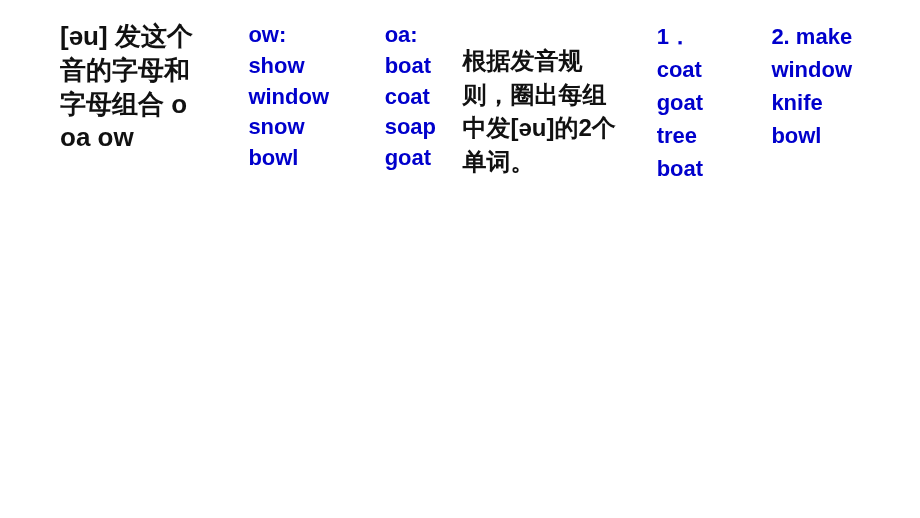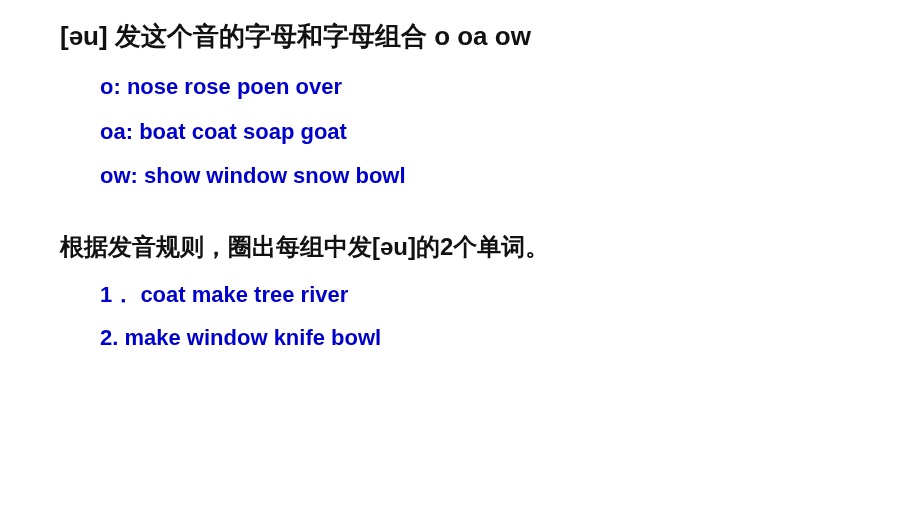--- a/index.html
+++ b/index.html
@@ -17,21 +17,21 @@
       display: flex;
       align-items: center;
       justify-content: center;
     }
 
     .container {
       width: 100%;
       height: 100%;
       padding: 20px 60px;
       display: flex;
-      flex-direction: column;
+      flex-direction: row;
       justify-content: flex-start;
       gap: 0;
     }
 
     .title-row {
       font-size: 26px;
       font-weight: bold;
       color: #111;
       margin-bottom: 18px;
       line-height: 1.3;
@@ -71,42 +71,38 @@
 </head>
 <body>
 
 <div class="container">
 
   <div class="title-row">
     <span class="phonetic">[əu] 发这个音的字母和字母组合</span>
     <span>o oa ow</span>
   </div>
 
+
   <div class="sound-group">
-    <span>o:</span>
-    <span>nose  rose  poen  over</span>
+    <span>ow:</span>
+    <span>show  window  snow  bowl</span>
   </div>
 
   <div class="sound-group">
     <span>oa:</span>
     <span>boat coat  soap  goat</span>
-  </div>
-
-  <div class="sound-group">
-    <span>ow:</span>
-    <span>show  window  snow  bowl</span>
   </div>
 
   <div class="instruction-row">
     <span>根据发音规则，圈出每组中发[əu]的2个单词。</span>
   </div>
 
   <div class="exercise-item">
     <span>1．</span>
-    <span>coat   make  tree river</span>
+    <span>coat   goat  tree boat</span>
   </div>
 
   <div class="exercise-item">
     <span>2.</span>
     <span>make  window  knife  bowl</span>
   </div>
 
 
 
 </div>

